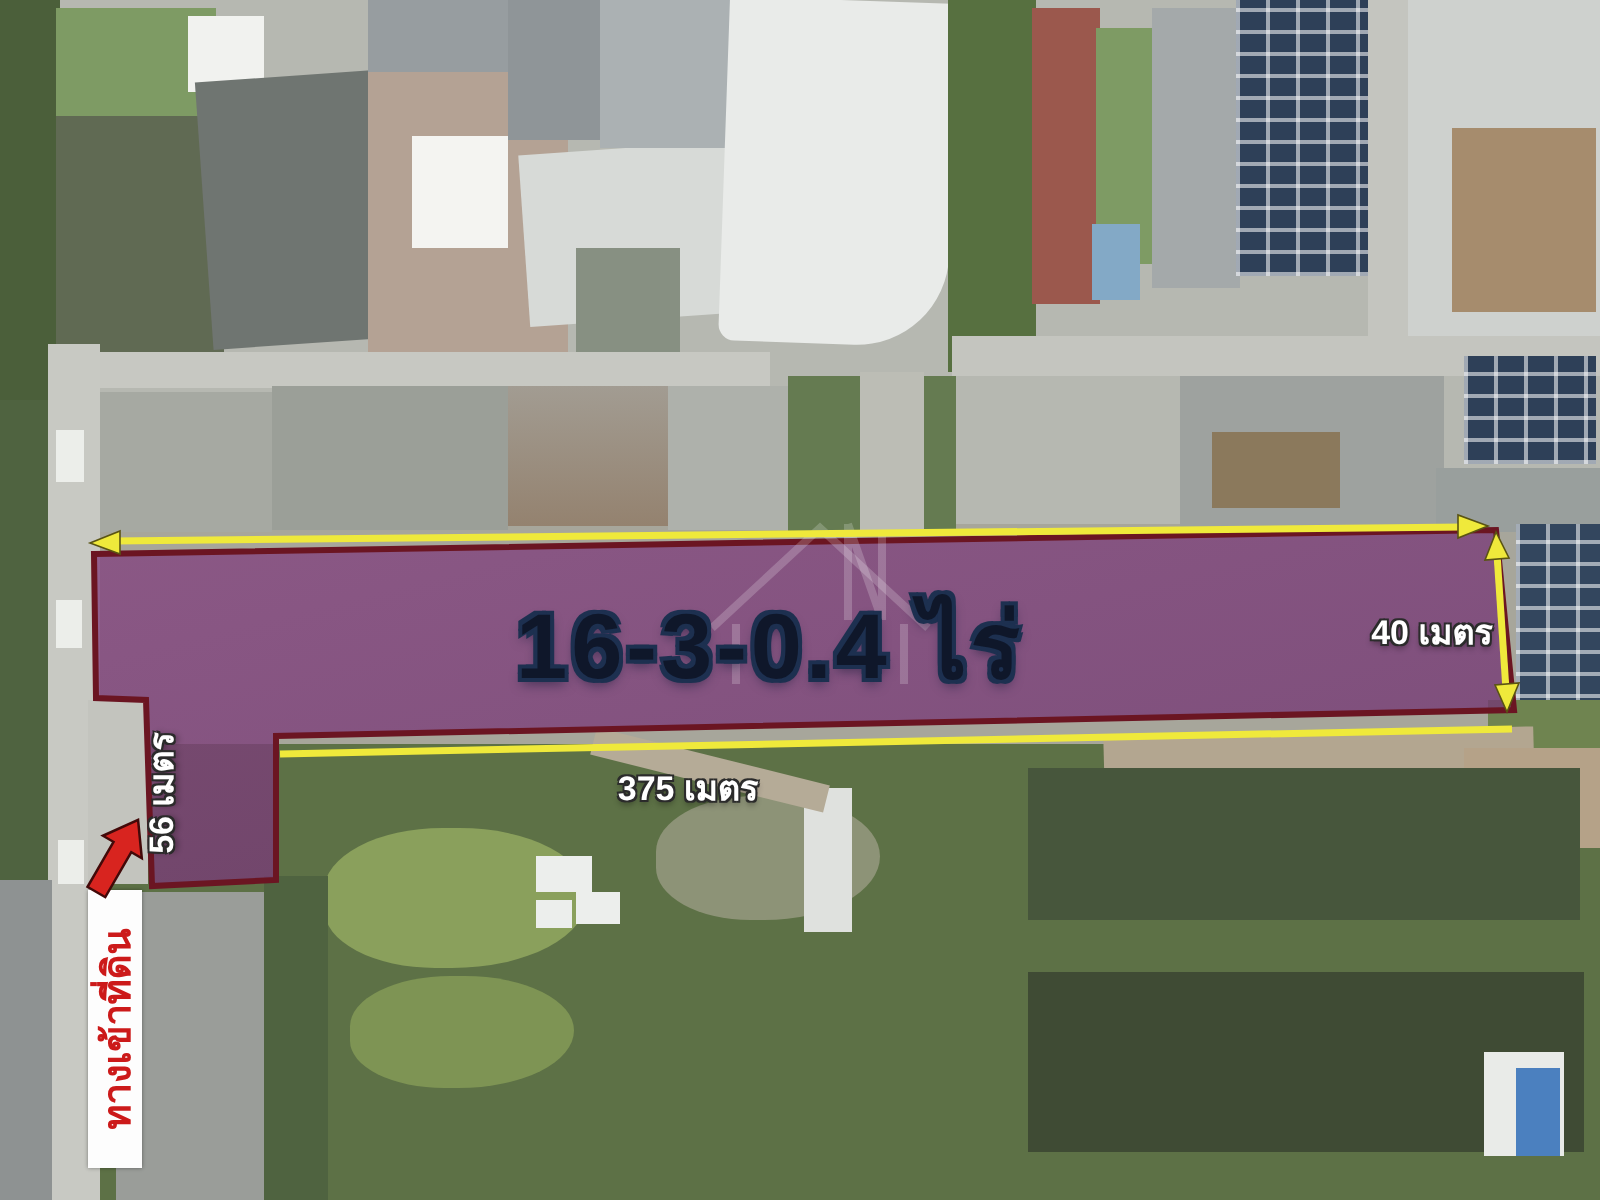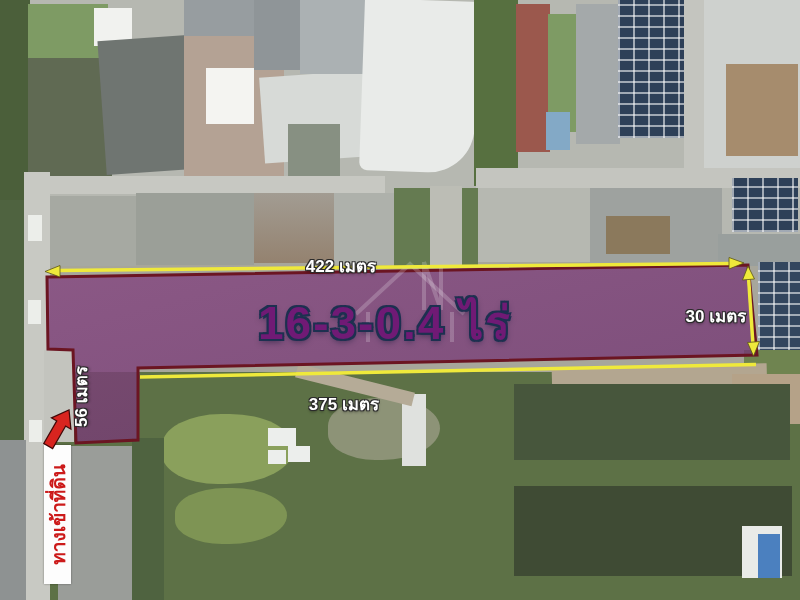--- a/index.html
+++ b/index.html
@@ -16,21 +16,21 @@
   .blob{border-radius:48% 52% 55% 45%;}
   svg.overlay{position:absolute;left:0;top:0;z-index:7;}
   .label{
     position:absolute;z-index:10;color:#fff;font-weight:bold;font-size:17px;
     text-align:center;white-space:nowrap;
     text-shadow:-1px -1px 0 #2b2b2b,1px -1px 0 #2b2b2b,-1px 1px 0 #2b2b2b,1px 1px 0 #2b2b2b,0 2px 3px rgba(0,0,0,.45);
   }
   .label.rot{transform:rotate(-90deg);}
   .area-label{
     position:absolute;z-index:10;left:175px;top:286px;width:420px;text-align:center;
-    font-size:46px;font-weight:bold;letter-spacing:2px;color:#701a75;
+    font-size:46px;font-weight:bold;letter-spacing:2px;color:#0f172a;
     text-shadow:-2px -2px 0 #1d3050,2px -2px 0 #1d3050,-2px 2px 0 #1d3050,2px 2px 0 #1d3050,0 3px 6px rgba(10,20,45,.55);
   }
   .watermark{
     position:absolute;z-index:9;left:295px;top:341px;width:215px;text-align:center;
     font-family:"Liberation Serif",serif;font-size:25px;letter-spacing:6px;
     color:rgba(255,255,255,.34);white-space:nowrap;
   }
   .entrance-strip{
     position:absolute;z-index:6;left:-12px;top:501px;width:139px;height:27px;
     background:#fdfdfd;transform:rotate(-90deg);display:flex;align-items:center;justify-content:center;
@@ -142,19 +142,18 @@
       <line x1="748.5" y1="277" x2="753" y2="345" stroke="#efe93b" stroke-width="3.5"></line>
       <polygon points="748,266 742.5,280 754.5,279" fill="#efe93b" stroke="#5a5413" stroke-width="0.8"></polygon>
       <polygon points="753.5,356 747.5,342.5 759.5,341.5" fill="#efe93b" stroke="#5a5413" stroke-width="0.8"></polygon>
     </g>
 
     <g transform="translate(58,429) rotate(30)">
       <polygon points="0,-21 10,-7 4.5,-7 4.5,19 -4.5,19 -4.5,-7 -10,-7" fill="#d8241f" stroke="#420909" stroke-width="2.5" paint-order="stroke"></polygon>
     </g>
   </svg>
 
-  <div class="label" style="left:281px;top:252px;width:120px">422 เมตร</div>
-  <div class="label" style="left:284px;top:390px;width:120px">375 เมตร</div>
-  <div class="label" style="left:666px;top:302px;width:100px">30 เมตร</div>
+  <div class="label" style="left:284px;top:380px;width:120px">375 เมตร</div>
+  <div class="label" style="left:666px;top:302px;width:100px">40 เมตร</div>
   <div class="label rot" style="left:45px;top:383px;width:70px">56 เมตร</div>
   <div class="area-label">16-3-0.4 ไร่</div>
 
 </div>
 
 </body></html>

